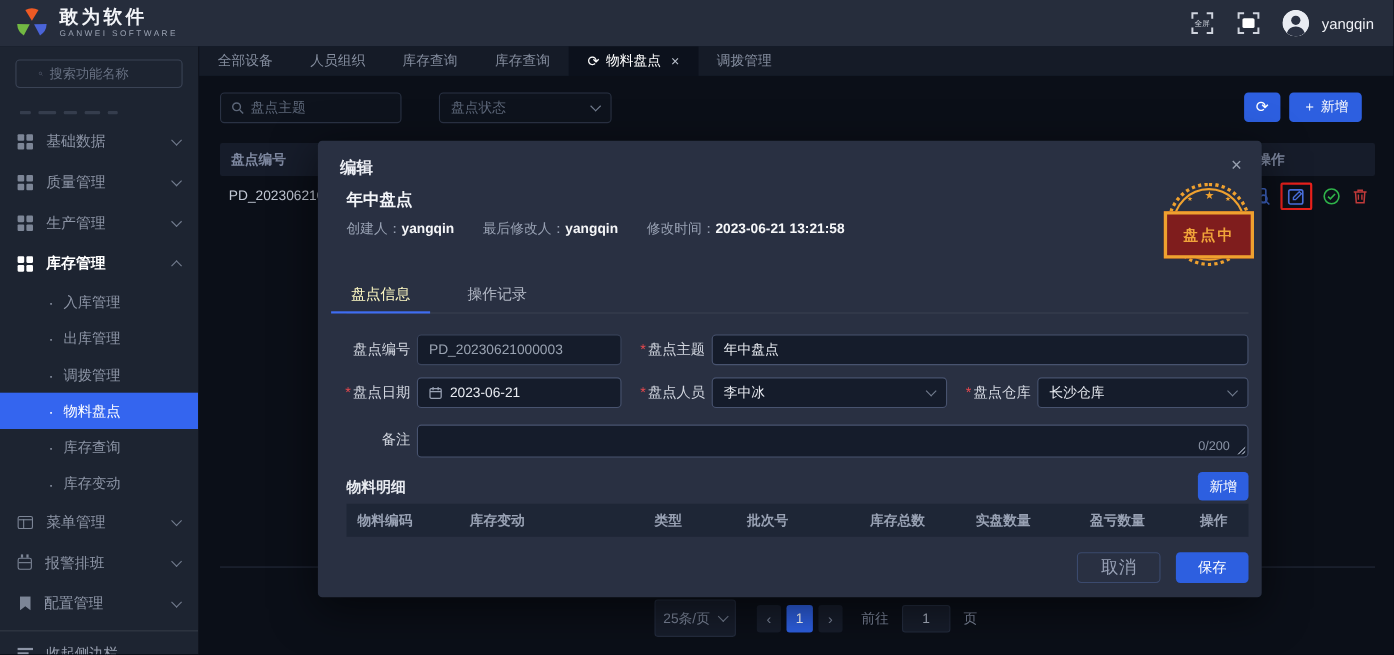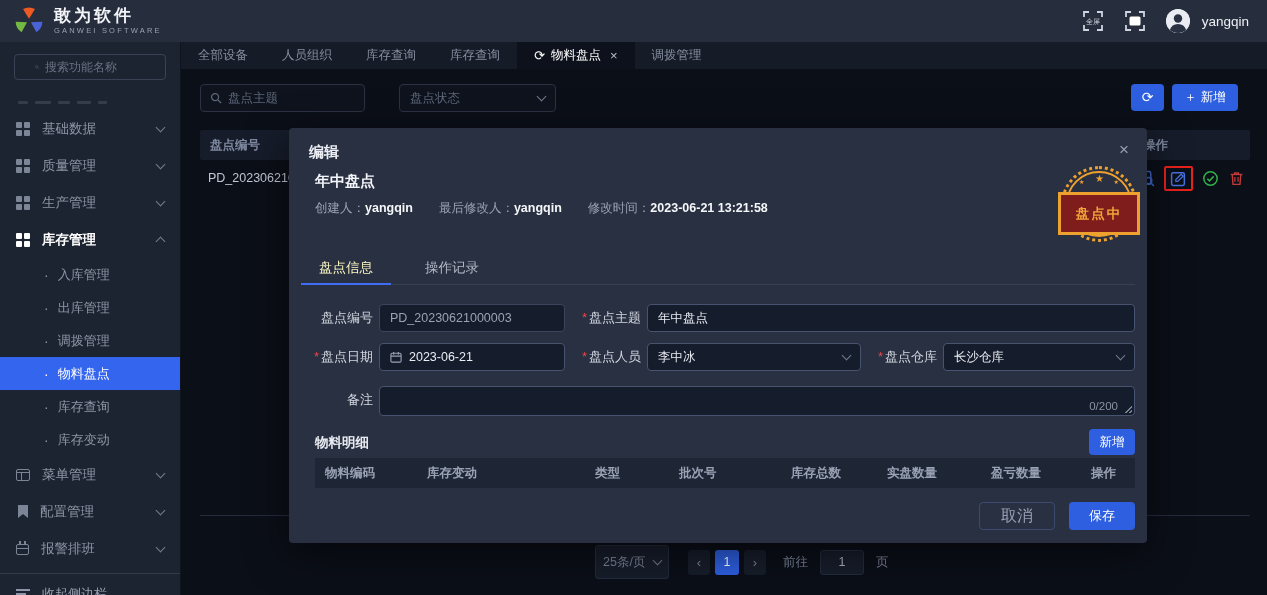--- a/index.html
+++ b/index.html
@@ -255,27 +255,27 @@
       <span class="dot">·</span>
       <span>库存变动</span>
     </div>
 
     <div class="sgroup">
       <span class="menu-icon"></span>
       <span class="glabel">菜单管理</span>
       <span class="chev"></span>
     </div>
     <div class="sgroup">
+      <span class="cal-icon"></span>
+      <span class="glabel">报警排班</span>
+      <span class="chev"></span>
+    </div>
+    <div class="sgroup">
       <span class="bm-icon"></span>
       <span class="glabel">配置管理</span>
-      <span class="chev"></span>
-    </div>
-    <div class="sgroup">
-      <span class="cal-icon"></span>
-      <span class="glabel">报警排班</span>
       <span class="chev"></span>
     </div>
 
     <div class="side-divider"></div>
     <div class="collapse-row">
       <span class="col-icon"></span>
       <span>收起侧边栏</span>
     </div>
   </div>
 

